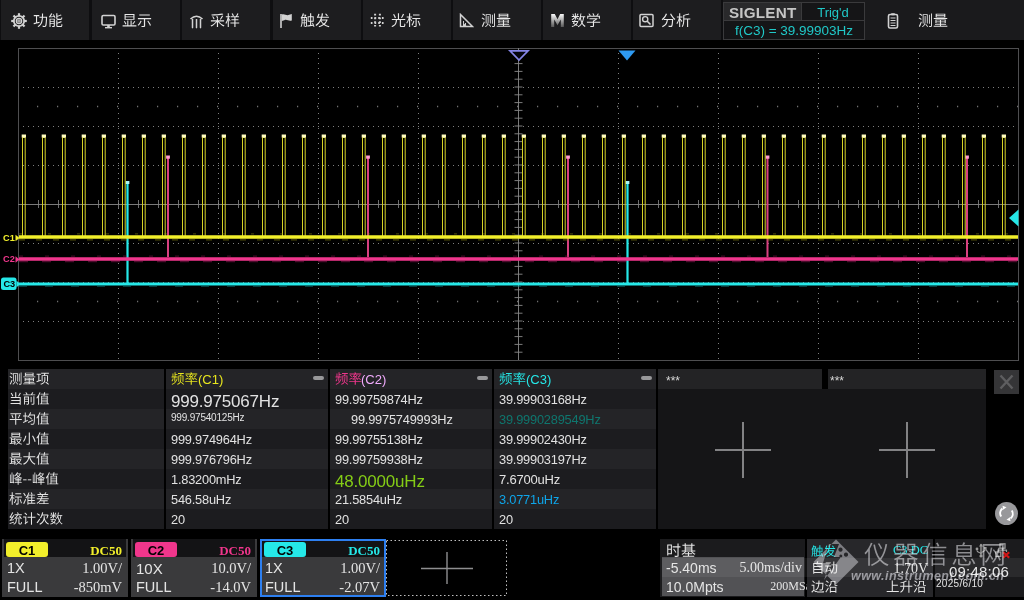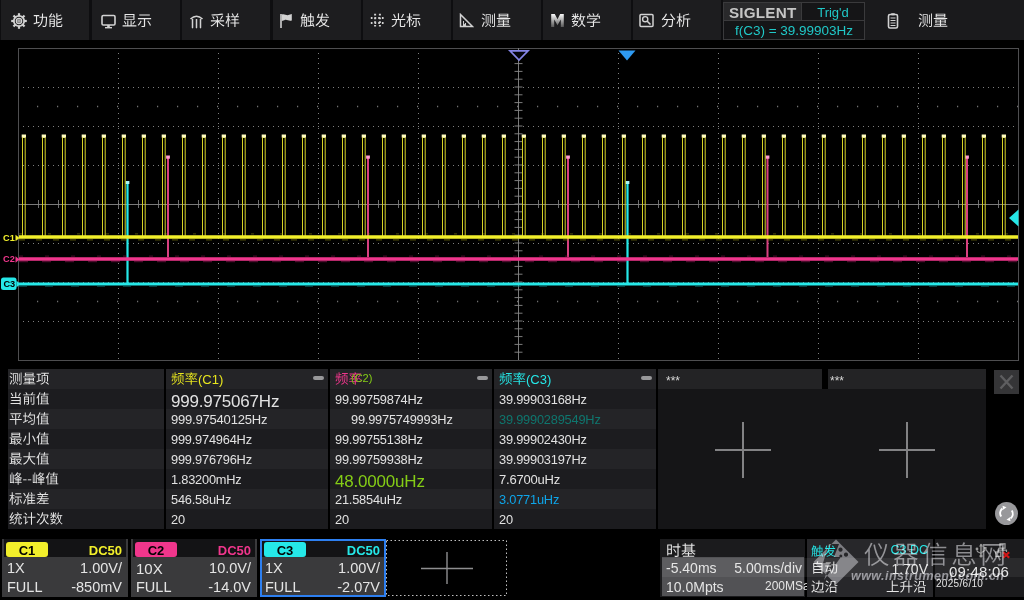--- a/index.html
+++ b/index.html
@@ -1,18 +1,18 @@
 <!DOCTYPE html>
 <html><head><meta charset="utf-8"><style>
 html,body{margin:0;padding:0;background:#000;}
 #root{position:relative;width:1024px;height:600px;background:#000;overflow:hidden;font-family:"Liberation Sans",sans-serif;}
 .a{position:absolute;}
 svg.a{display:block;}
 .t{position:absolute;white-space:nowrap;color:#e4e4e4;}
-.r{text-align:right;}
+.r{text-align:right;font-family:Liberation Serif, serif;}
 </style></head><body>
 <div id="root">
 <div class="a" style="left:0;top:0;width:1024px;height:40px;background:#0e0e10"></div>
 <div class="a" style="left:1px;top:0;width:88px;height:40px;background:#1d1d1f"></div>
 <div class="a" style="left:92px;top:0;width:88px;height:40px;background:#1d1d1f"></div>
 <div class="a" style="left:182px;top:0;width:88px;height:40px;background:#1d1d1f"></div>
 <div class="a" style="left:273px;top:0;width:88px;height:40px;background:#1d1d1f"></div>
 <div class="a" style="left:363px;top:0;width:88px;height:40px;background:#1d1d1f"></div>
 <div class="a" style="left:453px;top:0;width:88px;height:40px;background:#1d1d1f"></div>
 <div class="a" style="left:543px;top:0;width:88px;height:40px;background:#1d1d1f"></div>
@@ -306,37 +306,37 @@
         <path transform="translate(1000,0)" d="M829 643C794 603 732 548 687 515L742 478C788 510 846 558 892 605ZM56 337 94 277C160 309 242 353 319 394L304 451C213 407 118 363 56 337ZM85 599C139 565 205 515 236 481L290 527C256 561 190 609 136 640ZM677 408C746 366 832 306 874 266L930 311C886 351 797 410 730 448ZM51 202V132H460V-80H540V132H950V202H540V284H460V202ZM435 828C450 805 468 776 481 750H71V681H438C408 633 374 592 361 579C346 561 331 550 317 547C324 530 334 498 338 483C353 489 375 494 490 503C442 454 399 415 379 399C345 371 319 352 297 349C305 330 315 297 318 284C339 293 374 298 636 324C648 304 658 286 664 270L724 297C703 343 652 415 607 466L551 443C568 424 585 401 600 379L423 364C511 434 599 522 679 615L618 650C597 622 573 594 550 567L421 560C454 595 487 637 516 681H941V750H569C555 779 531 818 508 847Z"></path>
       </g>
     </svg>
 <div class="t" style="left:198px;top:371.5px;font-size:13px;color:#e8e61e">(C1)</div>
 <svg class="a" style="left:335px;top:372px" width="27" height="13.5" viewBox="0 0 2000 1000">
       <g transform="translate(0,860) scale(1,-1)" fill="#f0368c">
         <path transform="translate(0,0)" d="M701 501C699 151 688 35 446 -30C459 -43 477 -67 483 -83C743 -9 762 129 764 501ZM728 84C795 34 881 -38 923 -82L968 -34C925 9 837 78 770 126ZM428 386C376 178 261 42 49 -25C64 -40 81 -65 88 -83C315 -3 438 144 493 371ZM133 397C113 323 80 248 37 197C54 189 81 172 93 162C135 217 174 301 196 383ZM544 609V137H608V550H854V139H922V609H742L782 714H950V781H518V714H709C699 680 686 640 672 609ZM114 753V529H39V461H248V158H316V461H502V529H334V652H479V716H334V841H266V529H176V753Z"></path>
         <path transform="translate(1000,0)" d="M829 643C794 603 732 548 687 515L742 478C788 510 846 558 892 605ZM56 337 94 277C160 309 242 353 319 394L304 451C213 407 118 363 56 337ZM85 599C139 565 205 515 236 481L290 527C256 561 190 609 136 640ZM677 408C746 366 832 306 874 266L930 311C886 351 797 410 730 448ZM51 202V132H460V-80H540V132H950V202H540V284H460V202ZM435 828C450 805 468 776 481 750H71V681H438C408 633 374 592 361 579C346 561 331 550 317 547C324 530 334 498 338 483C353 489 375 494 490 503C442 454 399 415 379 399C345 371 319 352 297 349C305 330 315 297 318 284C339 293 374 298 636 324C648 304 658 286 664 270L724 297C703 343 652 415 607 466L551 443C568 424 585 401 600 379L423 364C511 434 599 522 679 615L618 650C597 622 573 594 550 567L421 560C454 595 487 637 516 681H941V750H569C555 779 531 818 508 847Z"></path>
       </g>
     </svg>
-<div class="t" style="left:351px;top:371.5px;font-size:11px;color:#84cc16">(C2)</div>
+<div class="t" style="left:361px;top:371.5px;font-size:13px;color:#f0abfc">(C2)</div>
 <svg class="a" style="left:499px;top:372px" width="27" height="13.5" viewBox="0 0 2000 1000">
       <g transform="translate(0,860) scale(1,-1)" fill="#25e8e8">
         <path transform="translate(0,0)" d="M701 501C699 151 688 35 446 -30C459 -43 477 -67 483 -83C743 -9 762 129 764 501ZM728 84C795 34 881 -38 923 -82L968 -34C925 9 837 78 770 126ZM428 386C376 178 261 42 49 -25C64 -40 81 -65 88 -83C315 -3 438 144 493 371ZM133 397C113 323 80 248 37 197C54 189 81 172 93 162C135 217 174 301 196 383ZM544 609V137H608V550H854V139H922V609H742L782 714H950V781H518V714H709C699 680 686 640 672 609ZM114 753V529H39V461H248V158H316V461H502V529H334V652H479V716H334V841H266V529H176V753Z"></path>
         <path transform="translate(1000,0)" d="M829 643C794 603 732 548 687 515L742 478C788 510 846 558 892 605ZM56 337 94 277C160 309 242 353 319 394L304 451C213 407 118 363 56 337ZM85 599C139 565 205 515 236 481L290 527C256 561 190 609 136 640ZM677 408C746 366 832 306 874 266L930 311C886 351 797 410 730 448ZM51 202V132H460V-80H540V132H950V202H540V284H460V202ZM435 828C450 805 468 776 481 750H71V681H438C408 633 374 592 361 579C346 561 331 550 317 547C324 530 334 498 338 483C353 489 375 494 490 503C442 454 399 415 379 399C345 371 319 352 297 349C305 330 315 297 318 284C339 293 374 298 636 324C648 304 658 286 664 270L724 297C703 343 652 415 607 466L551 443C568 424 585 401 600 379L423 364C511 434 599 522 679 615L618 650C597 622 573 594 550 567L421 560C454 595 487 637 516 681H941V750H569C555 779 531 818 508 847Z"></path>
       </g>
     </svg>
 <div class="t" style="left:526px;top:371.5px;font-size:13px;color:#25e8e8">(C3)</div>
 <div class="a" style="left:313px;top:376px;width:11px;height:3.5px;border-radius:2px;background:#98989a"></div>
 <div class="a" style="left:477px;top:376px;width:11px;height:3.5px;border-radius:2px;background:#98989a"></div>
 <div class="a" style="left:641px;top:376px;width:11px;height:3.5px;border-radius:2px;background:#98989a"></div>
 <div class="t" style="left:666px;top:374px;font-size:12px;color:#d8d8d8">***</div>
 <div class="t" style="left:830px;top:374px;font-size:12px;color:#d8d8d8">***</div>
 <div class="t" style="left:171px;top:392px;font-size:17px;letter-spacing:-0.2px;color:#e2e2e2">999.975067Hz</div>
 <div class="t" style="left:335px;top:392px;font-size:12.8px;letter-spacing:-0.2px;color:#e2e2e2">99.99759874Hz</div>
 <div class="t" style="left:499px;top:392px;font-size:12.8px;letter-spacing:-0.2px;color:#e2e2e2">39.99903168Hz</div>
-<div class="t" style="left:171px;top:412px;font-size:13px;letter-spacing:-0.2px;color:#e2e2e2">999.97540125Hz</div>
+<div class="t" style="left:171px;top:412px;font-size:10px;letter-spacing:-0.2px;color:#e2e2e2">999.97540125Hz</div>
 <div class="t" style="left:351px;top:412px;font-size:12.8px;letter-spacing:-0.2px;color:#e2e2e2">99.9975749993Hz</div>
 <div class="t" style="left:499px;top:412px;font-size:12.8px;letter-spacing:-0.2px;color:#0f766e">39.9990289549Hz</div>
 <div class="t" style="left:171px;top:432px;font-size:12.8px;letter-spacing:-0.2px;color:#e2e2e2">999.974964Hz</div>
 <div class="t" style="left:335px;top:432px;font-size:12.8px;letter-spacing:-0.2px;color:#e2e2e2">99.99755138Hz</div>
 <div class="t" style="left:499px;top:432px;font-size:12.8px;letter-spacing:-0.2px;color:#e2e2e2">39.99902430Hz</div>
 <div class="t" style="left:171px;top:452px;font-size:12.8px;letter-spacing:-0.2px;color:#e2e2e2">999.976796Hz</div>
 <div class="t" style="left:335px;top:452px;font-size:12.8px;letter-spacing:-0.2px;color:#e2e2e2">99.99759938Hz</div>
 <div class="t" style="left:499px;top:452px;font-size:12.8px;letter-spacing:-0.2px;color:#e2e2e2">39.99903197Hz</div>
 <div class="t" style="left:171px;top:472px;font-size:12.8px;letter-spacing:-0.2px;color:#e2e2e2">1.83200mHz</div>
 <div class="t" style="left:335px;top:472px;font-size:17px;letter-spacing:-0.2px;color:#84cc16">48.0000uHz</div>

